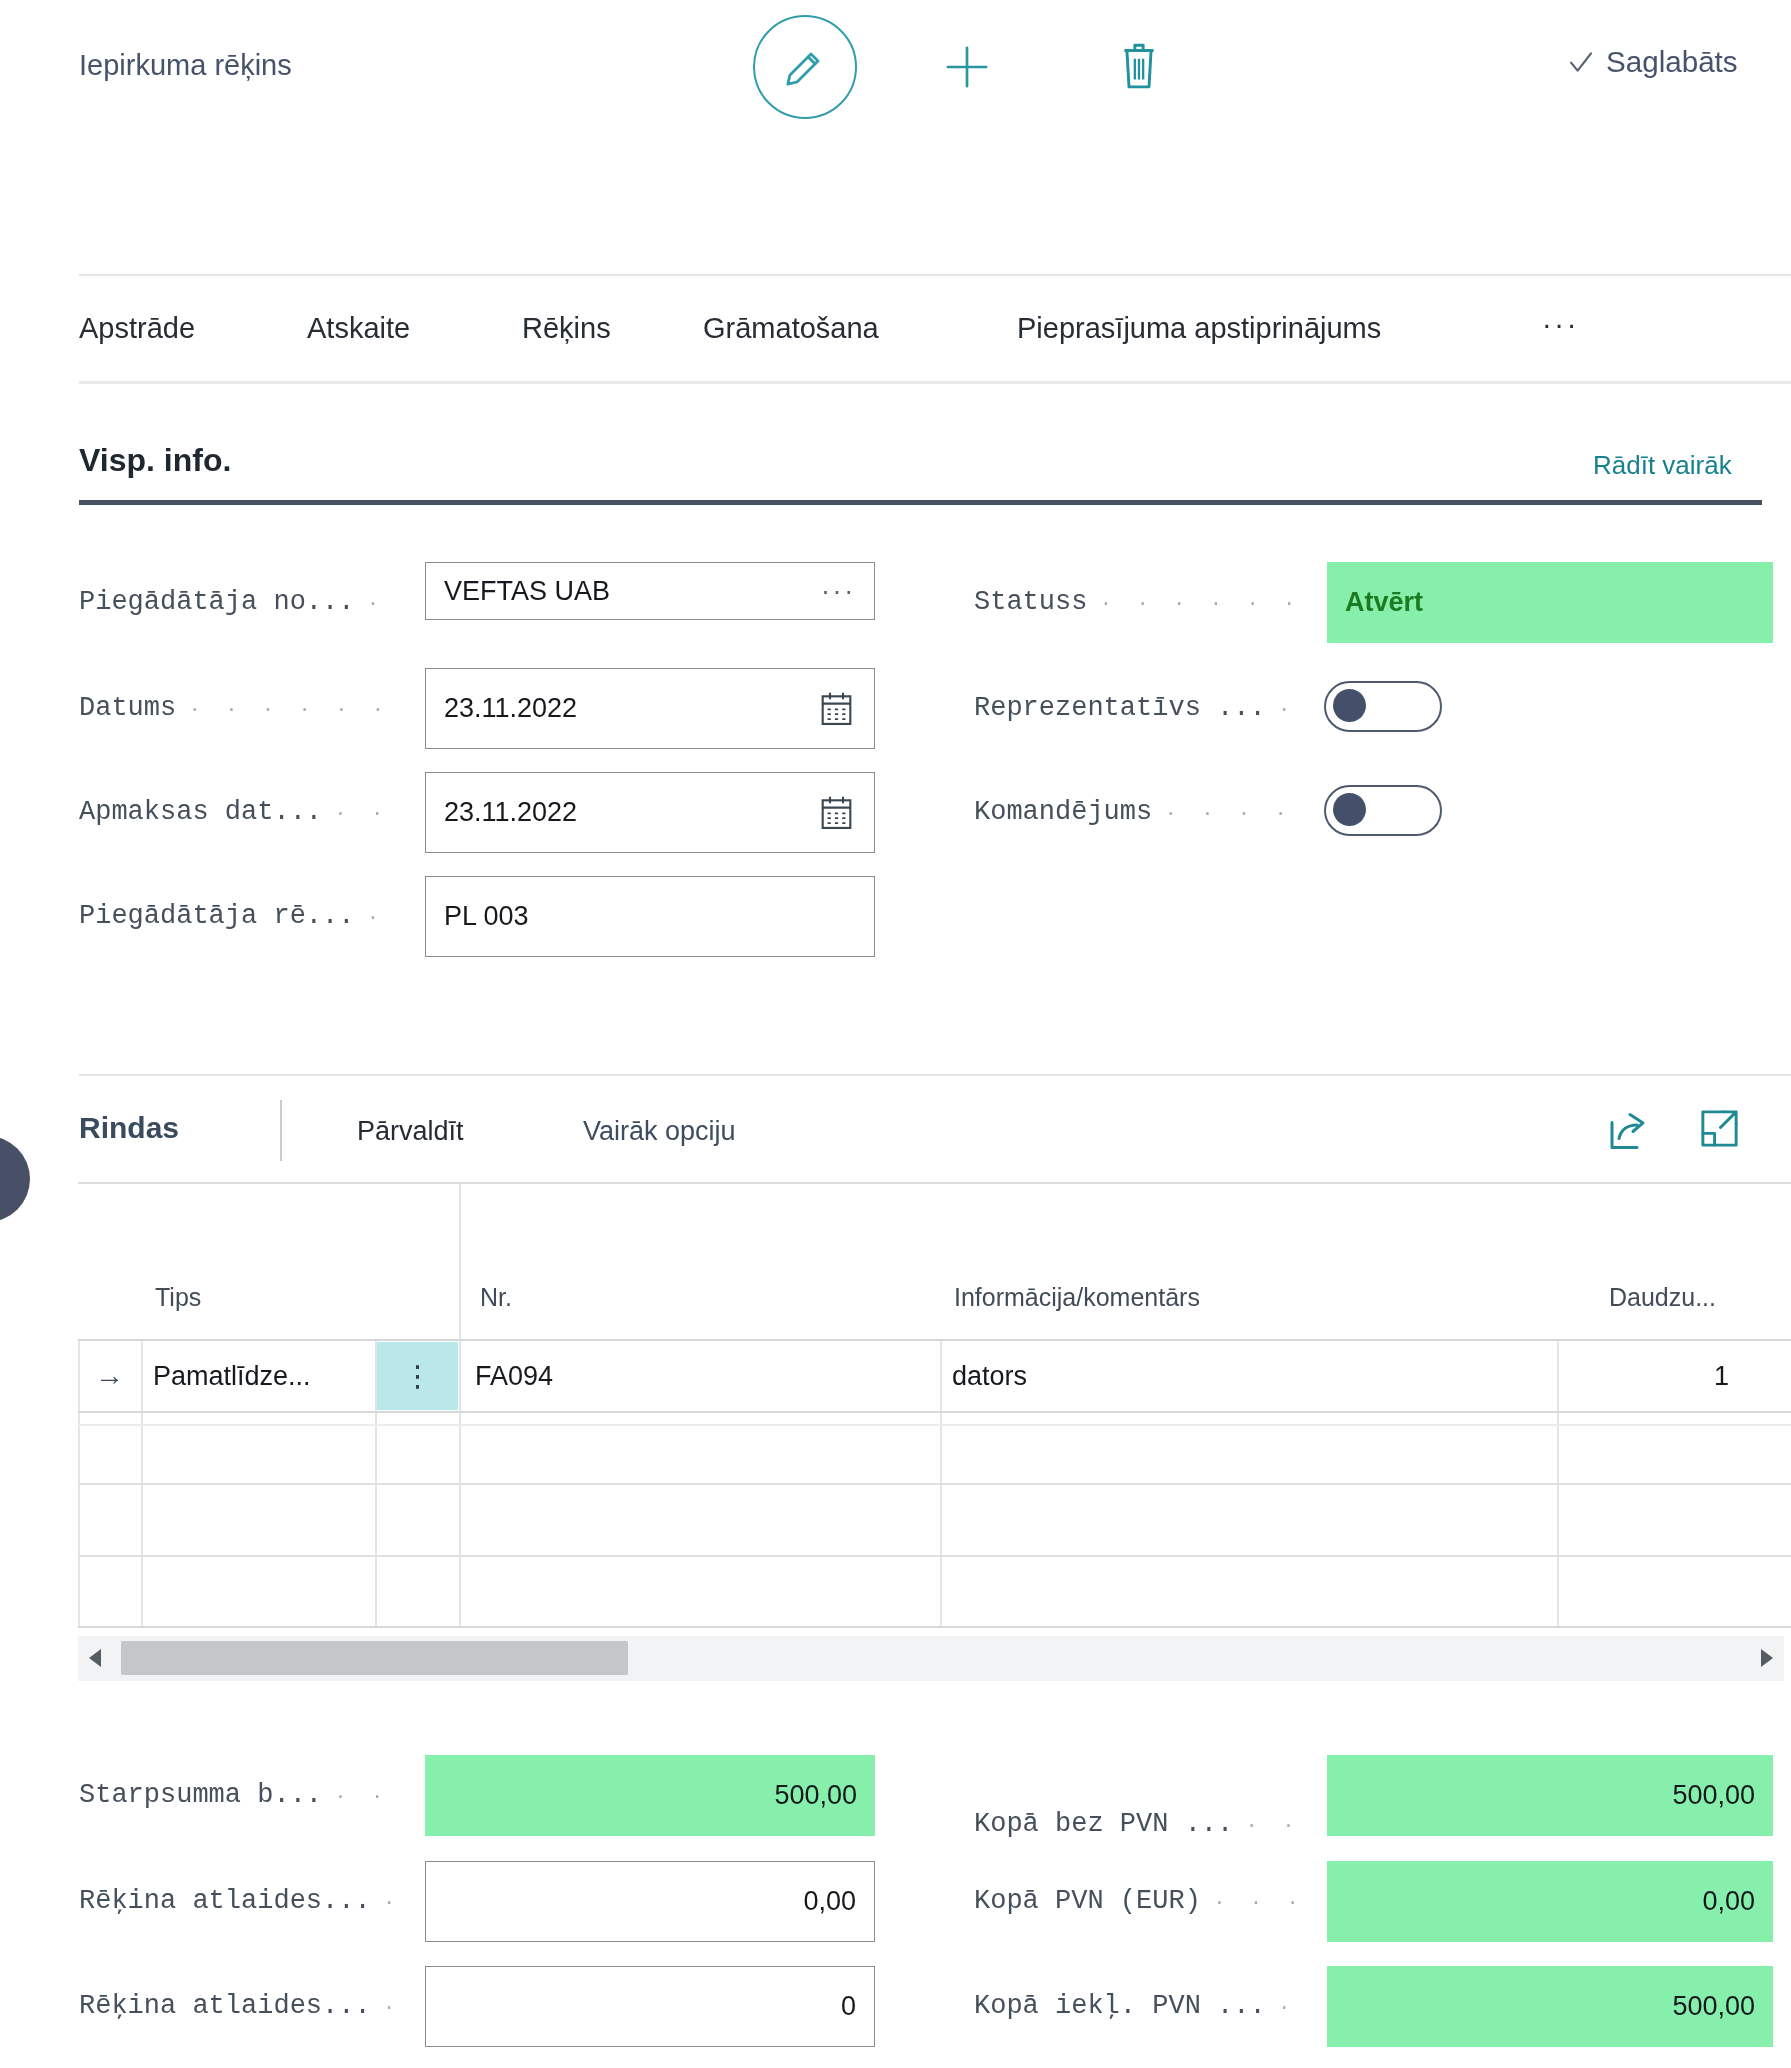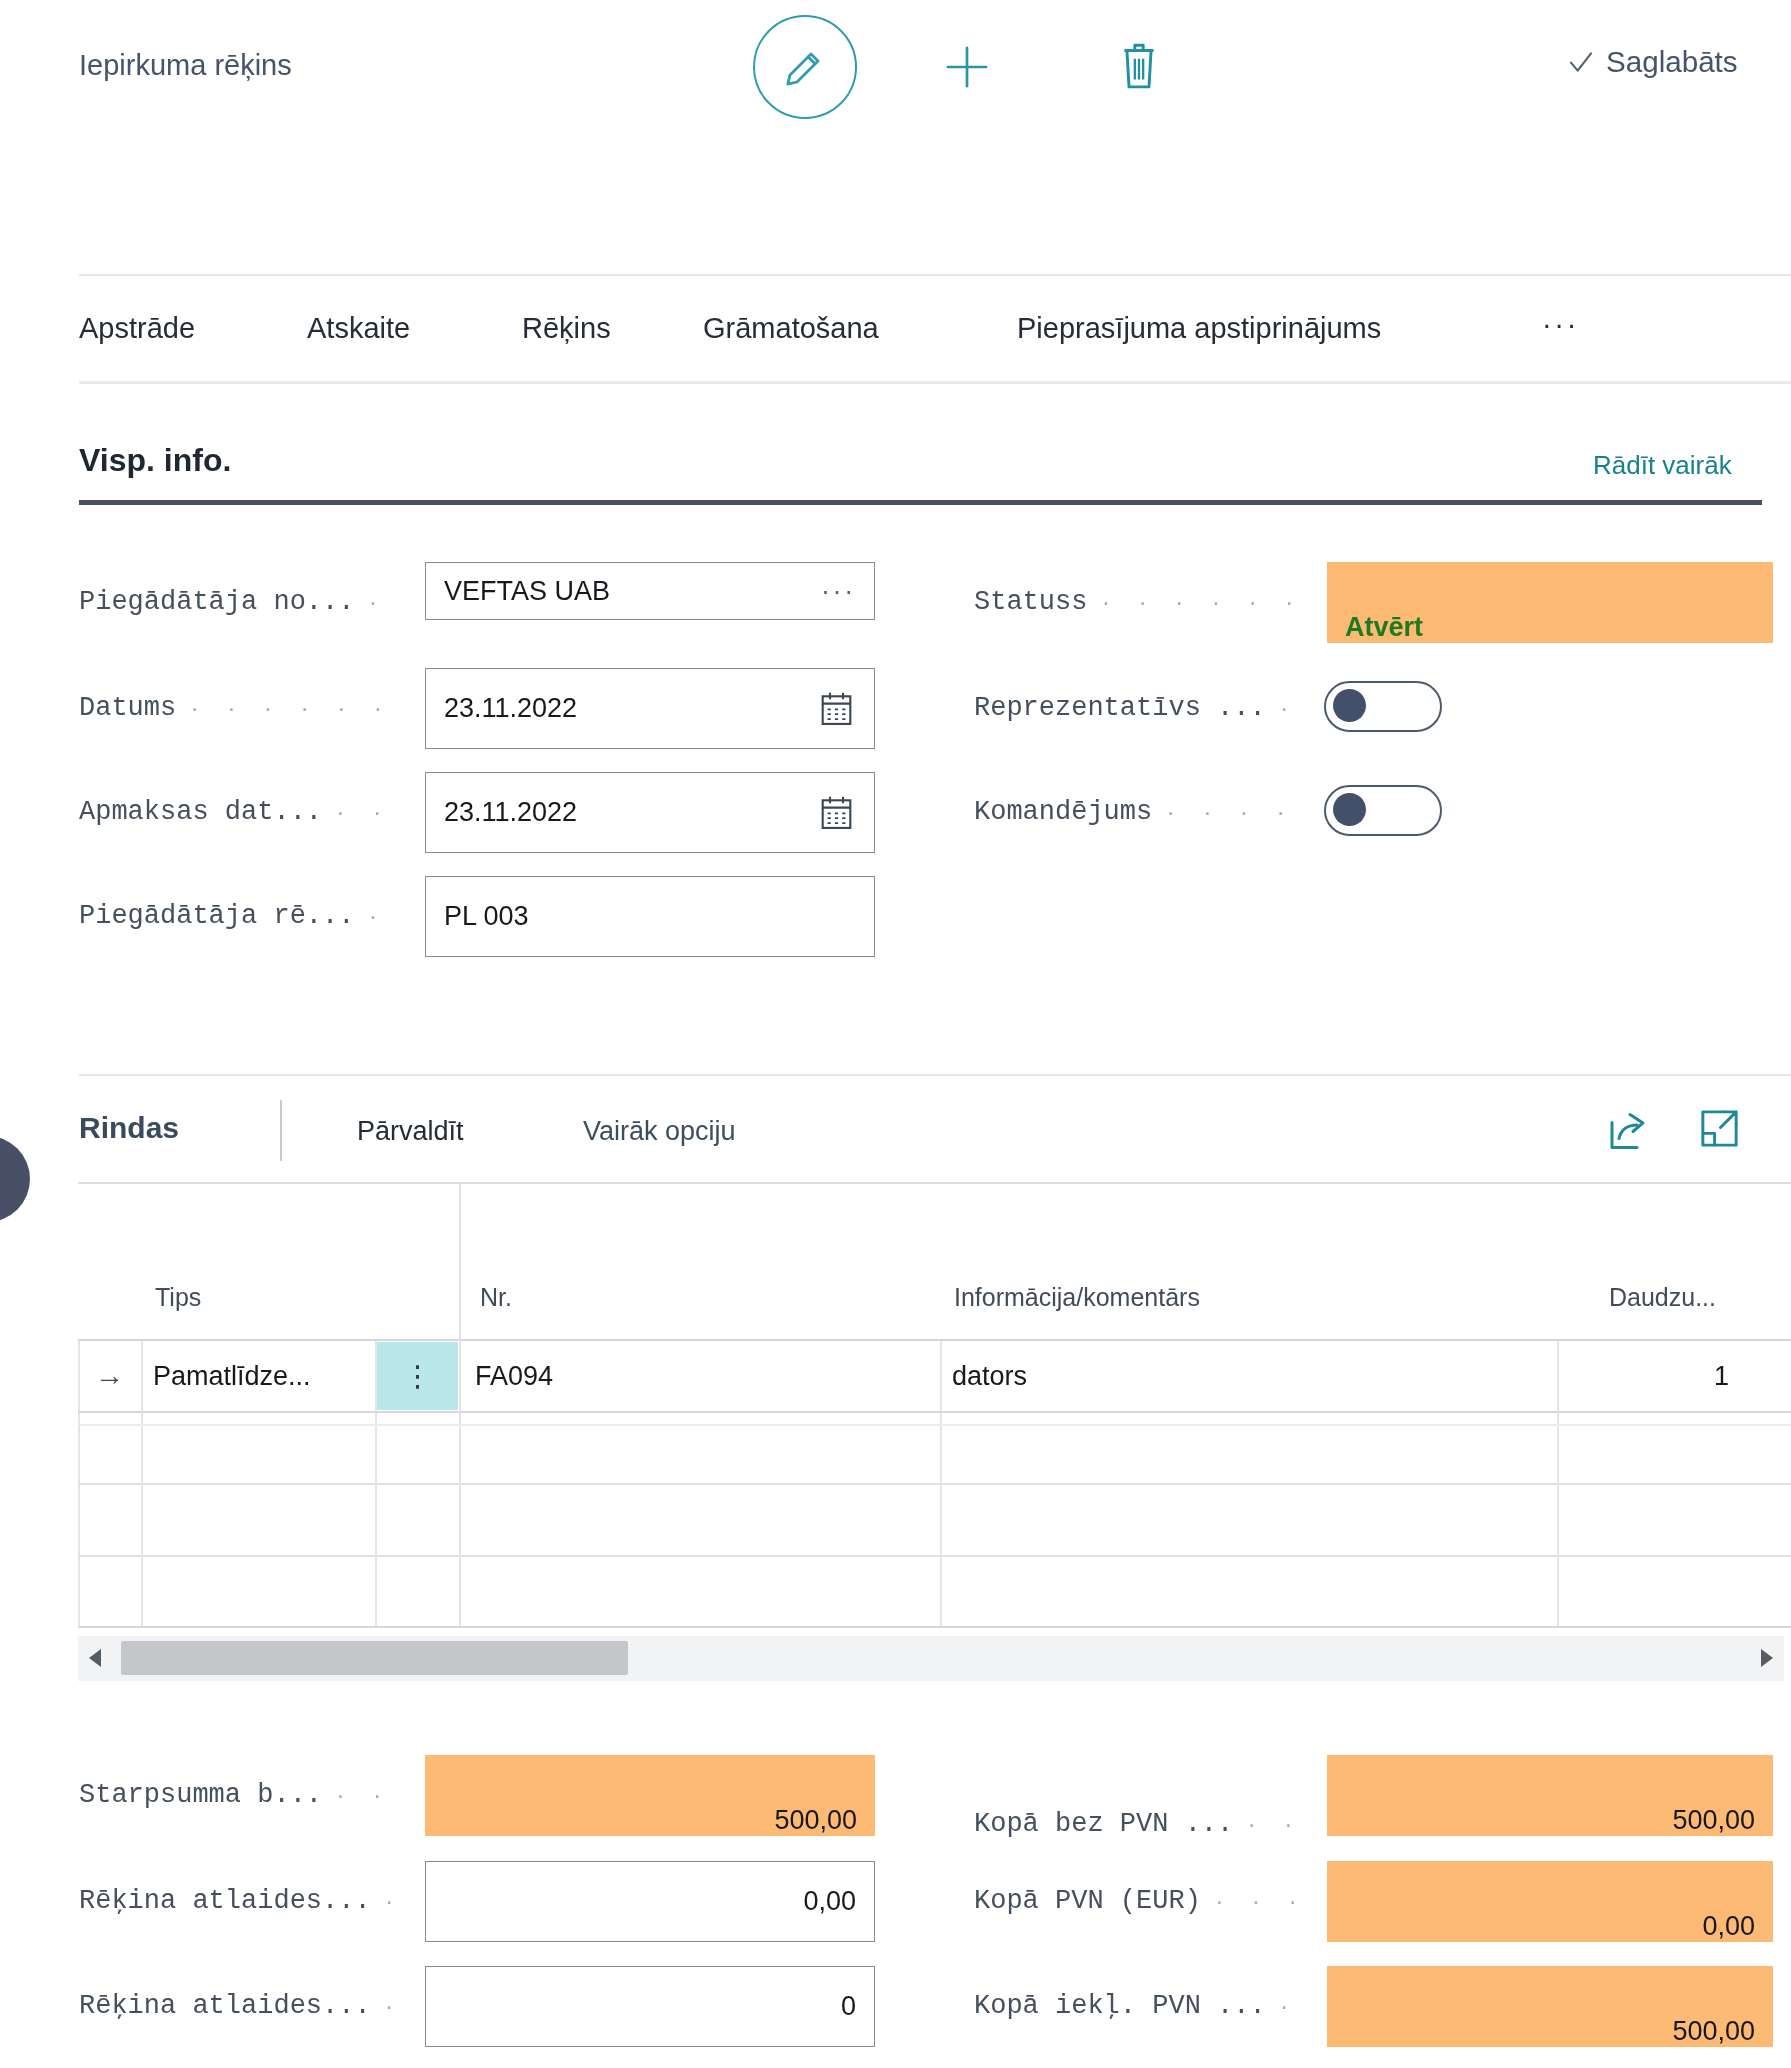--- a/index.html
+++ b/index.html
@@ -25,21 +25,21 @@
 
   
   .flabel{position:absolute;display:flex;align-items:center;height:39px;}
   .flabel .t{font-size:27px;color:#45505c;white-space:nowrap;font-family:Liberation Mono, monospace;}
   .leader{flex:1;overflow:hidden;white-space:nowrap;color:#a6acb4;font-size:25px;
           letter-spacing:10.7px;margin-left:14.3px;height:39px;line-height:41px;}
   .leader::after{content:"· · · · · · · · · · · · · · · · · · · · ·";}
 
   .fbox{position:absolute;box-sizing:border-box;background:#fff;border:1.8px solid #858c93;
         display:flex;align-items:center;padding:0 18px;font-size:27px;color:#16191d;}
-  .fbox.ro{background:#fdba74;border:none;align-items:flex-end;}
+  .fbox.ro{background:#86efac;border:none;}
   .fbox .grow{flex:1;}
   .fbox .num{flex:1;text-align:right;}
   .lookup-dots{color:#5a6470;font-size:27px;letter-spacing:2.7px;cursor:pointer;}
   .status-val{font-weight:700;color:#1c7a1f;}
 
   
   .toggle{position:absolute;width:118px;height:51px;box-sizing:border-box;border:2.7px solid #4d5a6b;
           border-radius:27px;background:#fff;cursor:pointer;}
   .toggle .knob{position:absolute;left:7.2px;top:6.3px;width:33px;height:33px;border-radius:50%;background:#44506a;}
 

